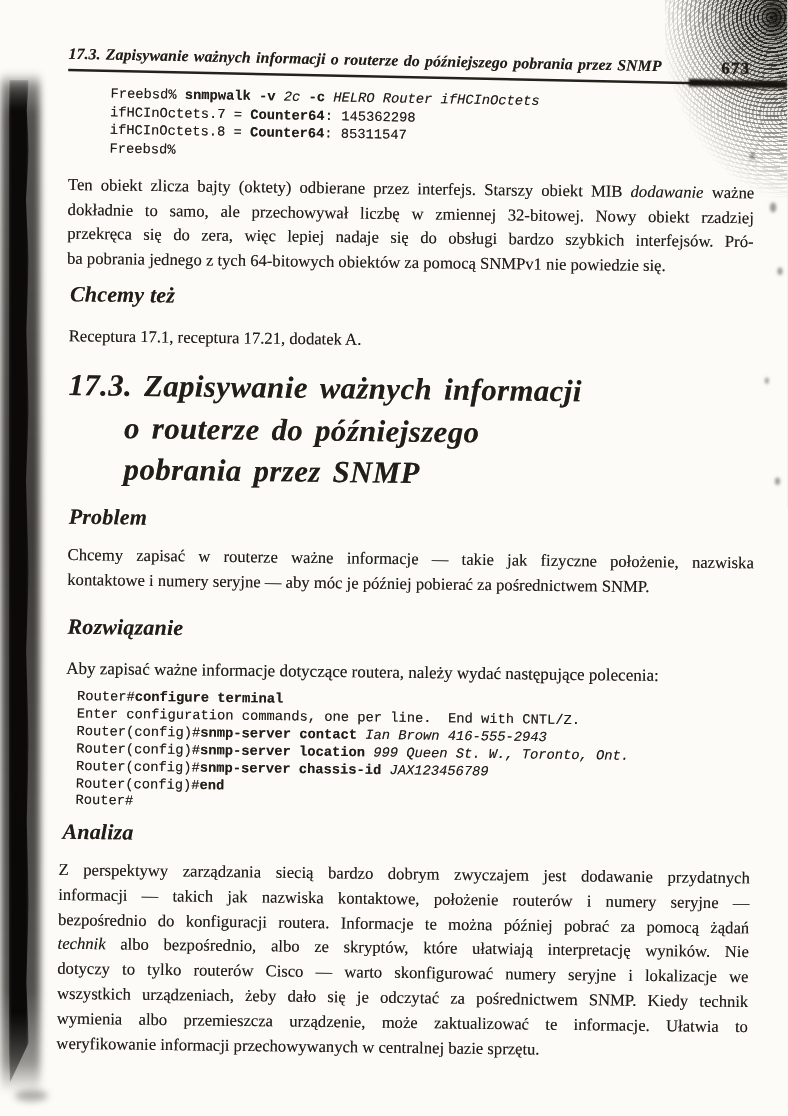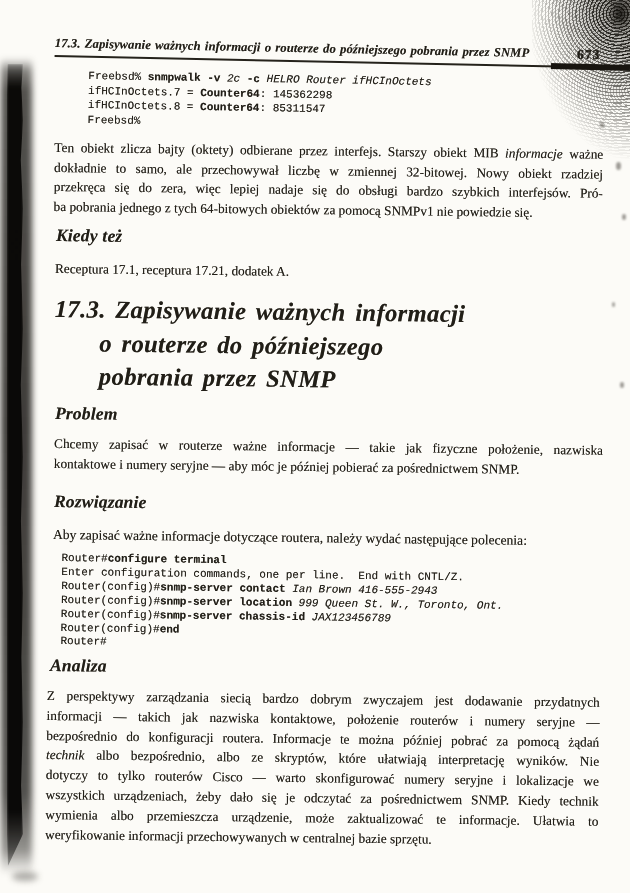--- a/index.html
+++ b/index.html
@@ -111,27 +111,27 @@
   <div class="pagebar"></div>
 
   <div class="code c1">
     <div class="cline"><span>Freebsd% </span><span class="b">snmpwalk -v </span><span class="i">2c</span><span class="b"> -c </span><span class="i">HELRO Router ifHCInOctets</span></div>
     <div class="cline"><span>ifHCInOctets.7 = </span><span class="b">Counter64</span><span>: 145362298</span></div>
     <div class="cline"><span>ifHCInOctets.8 = </span><span class="b">Counter64</span><span>: 85311547</span></div>
     <div class="cline">Freebsd%</div>
   </div>
 
   <div class="para p1">
-    <div class="pline"><span>Ten obiekt zlicza bajty (oktety) odbierane przez interfejs. Starszy obiekt MIB </span><span class="i">informacje</span><span> ważne</span></div>
+    <div class="pline"><span>Ten obiekt zlicza bajty (oktety) odbierane przez interfejs. Starszy obiekt MIB </span><span class="i">dodawanie</span><span> ważne</span></div>
     <div class="pline">dokładnie to samo, ale przechowywał liczbę w zmiennej 32-bitowej. Nowy obiekt rzadziej</div>
     <div class="pline">przekręca się do zera, więc lepiej nadaje się do obsługi bardzo szybkich interfejsów. Pró-</div>
     <div class="pline last">ba pobrania jednego z tych 64-bitowych obiektów za pomocą SNMPv1 nie powiedzie się.</div>
   </div>
 
-  <h3 class="subhead h-zobacz">Kiedy też</h3>
+  <h3 class="subhead h-zobacz">Chcemy też</h3>
   <div class="simple receptura">Receptura 17.1, receptura 17.21, dodatek A.</div>
 
   <h1 class="bigtitle">
     <div>17.3. Zapisywanie ważnych informacji</div>
     <div class="cont">o routerze do późniejszego</div>
     <div class="cont">pobrania przez SNMP</div>
   </h1>
 
   <h3 class="subhead h-problem">Problem</h3>
   <div class="para p2">

